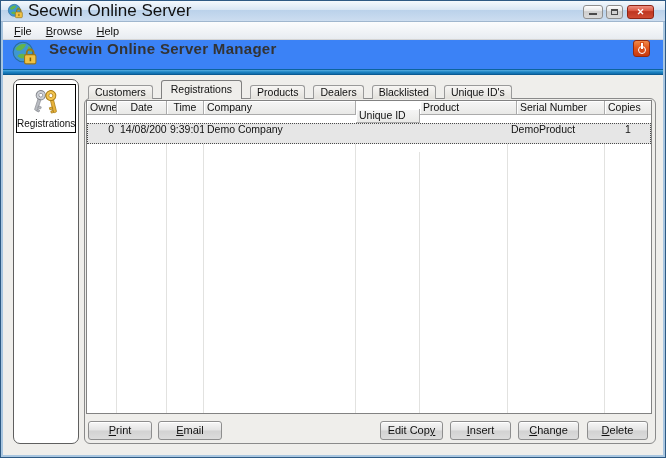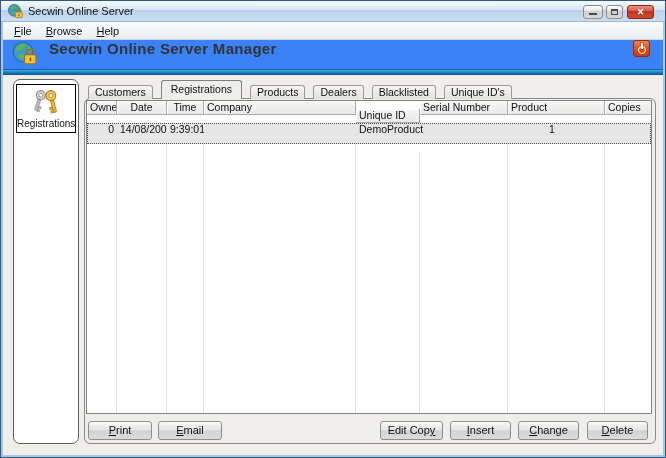--- a/index.html
+++ b/index.html
@@ -6,21 +6,21 @@
   *{box-sizing:border-box;}
   u{text-decoration:underline;}
 
   .window{position:relative;width:666px;height:458px;margin:0 auto;background:#EFEEEB;
     box-shadow:inset 0 0 0 1px #2E5A84, inset 0 0 0 3px #A9C6E0;overflow:hidden;}
 
   
   .titlebar{position:absolute;left:1px;top:1px;right:1px;height:21px;
     background:linear-gradient(#F4F9FD,#D8E6F4 45%,#BBD2EA 46%,#CCDDF0);
     border-bottom:1px solid #9FB6CE;display:flex;align-items:center;padding:0 6px;}
-  .titlebar-title{font-size:11px;color:#101010;margin-left:5px;flex:1;white-space:nowrap;}
+  .titlebar-title{font-size:17px;color:#101010;margin-left:5px;flex:1;white-space:nowrap;}
   .winbtn{position:absolute;top:4px;height:14px;border:1px solid #8E8E8E;border-radius:3px;
     background:linear-gradient(#FFFFFF,#E3E3E3 45%,#CFCFCF 46%,#DADADA);cursor:default;}
   .winbtn-min{right:62px;width:20px;}
   .winbtn-max{right:42px;width:17px;}
   .winbtn-close{right:11px;width:27px;border-color:#8E2415;
     background:linear-gradient(#EF9283,#D9513B 45%,#BE3520 46%,#CF4A32);
     color:#fff;font-size:9px;font-weight:bold;text-align:center;line-height:12px;}
   .glyph-min{position:absolute;left:5px;bottom:3px;width:8px;height:2px;background:#4A4A4A;}
   .glyph-max{position:absolute;left:4px;top:3px;width:7px;height:6px;border:1px solid #4A4A4A;border-top-width:2px;}
 
@@ -180,28 +180,29 @@
 
     <div class="content-panel"></div>
 
     <div class="listbox">
       <div class="lrow">
         <div class="hcell c-owner">Owner</div>
         <div class="hcell c-date t-center">Date</div>
         <div class="hcell c-time t-center">Time</div>
         <div class="hcell c-company">Company</div>
         <div class="hcell c-uid">Unique ID</div>
+        <div class="hcell c-product">Product</div>
         <div class="hcell c-serial">Serial Number</div>
-        <div class="hcell c-product">Product</div>
         <div class="hcell c-copies">Copies</div>
       </div>
       <div class="lrow drow">
         <div class="dcell c-owner t-right">0</div>
         <div class="dcell c-date t-right">14/08/2009</div>
         <div class="dcell c-time t-right">9:39:01</div>
+        <div class="dcell c-company">Demo Company</div>
         <div class="dcell c-uid"></div>
         <div class="dcell c-serial"></div>
         <div class="dcell c-product">DemoProduct</div>
         <div class="dcell c-copies t-center">1</div>
       </div>
       <div class="filler">
         <div class="fcell c-owner"></div>
           <div class="fcell c-date"></div>
           <div class="fcell c-time"></div>
         <div class="fcell c-company"></div>

